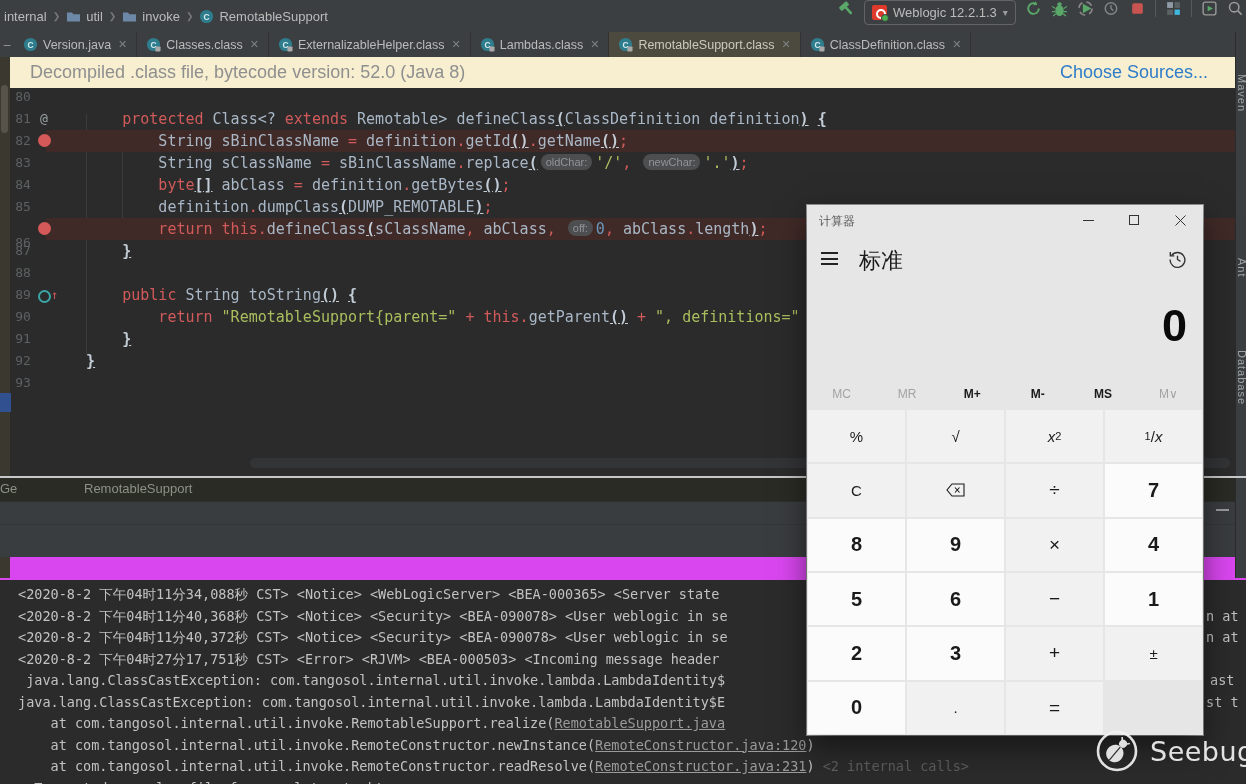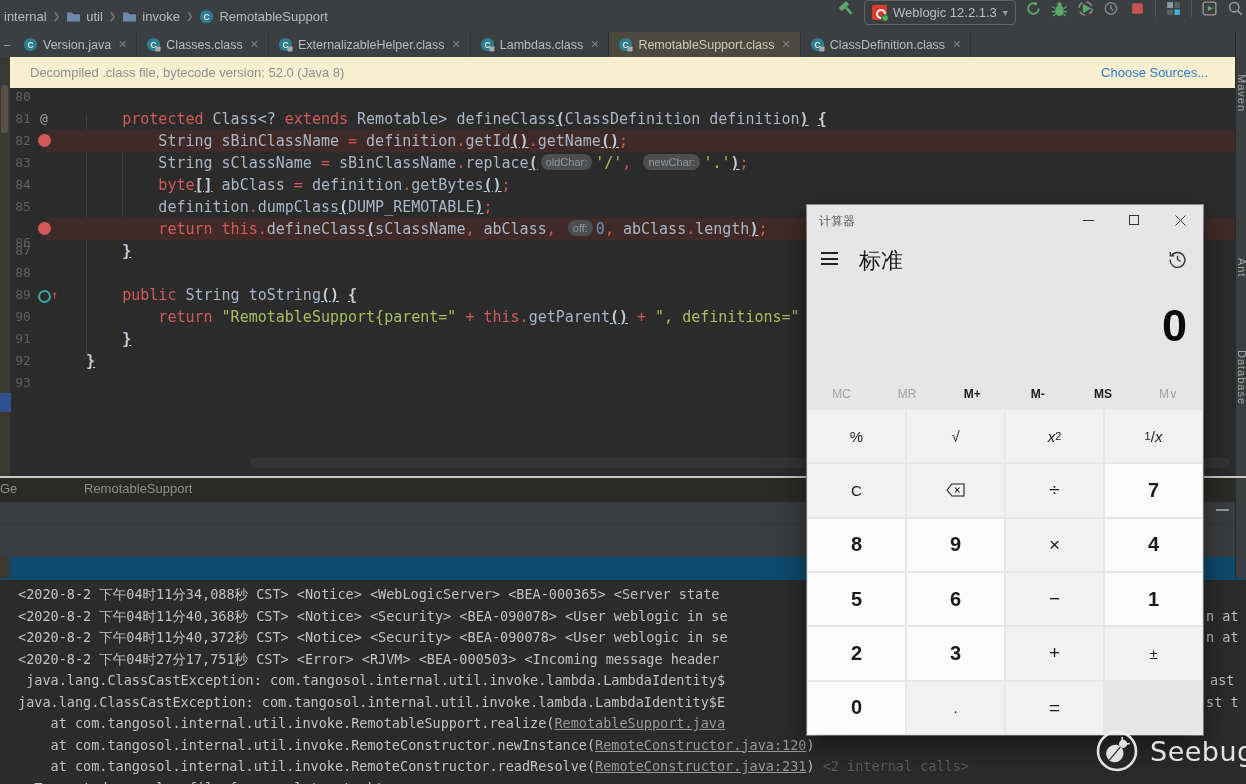--- a/index.html
+++ b/index.html
@@ -1,16 +1,16 @@
 <!DOCTYPE html>
 <html><head>
 <meta charset="utf-8">
 <style>
   html,body{margin:0;padding:0;background:#1e1e1e}
-  #app{position:relative;width:1246px;height:784px;background:#0c4a6e;overflow:hidden;
+  #app{position:relative;width:1246px;height:784px;background:#d946ef;overflow:hidden;
        font-family:"Liberation Sans",sans-serif;-webkit-font-smoothing:antialiased}
   
   .top-bar{position:absolute;left:0;top:0;width:1246px;height:32px;background:#3C3F41;border-bottom:1px solid #2F3133}
   .breadcrumbs{position:absolute;left:4px;top:0;height:32px;display:flex;align-items:center;gap:5px;font-size:13px;color:#BBBBBB}
   .crumb{cursor:default}
   .crumb-sep{color:#777;font-size:9px;margin:0 1px}
   .run-toolbar{position:absolute;top:0;left:838px;height:32px;display:flex;align-items:flex-start;gap:9px}
   .tb-icon{width:17px;height:17px;display:inline-block}
   .run-config{display:flex;align-items:center;gap:6px;height:23px;border:1px solid #646464;border-radius:4px;padding:0 7px;color:#BBBBBB;font-size:13px}
   .wl-ico{position:relative;width:15px;height:15px;background:#DD3A2B;border-radius:2px;display:inline-block}
@@ -18,21 +18,21 @@
   .wl-ico .dot{position:absolute;right:-2px;bottom:-2px;width:6px;height:6px;background:#4CAF50;border-radius:50%;border:1px solid #3C3F41}
   .caret{color:#9C9C9C;font-size:10px}
   .tb-sep{width:1px;height:17px;background:#55595B}
   
   .tab-bar{position:absolute;left:0;top:32px;width:1246px;height:25px;background:#3C3F41;border-bottom:1px solid #323232;display:flex;align-items:stretch}
   .tab-overflow{width:14px;color:#9a9a9a;font-size:12px;display:flex;align-items:center;justify-content:center}
   .tab{display:flex;align-items:center;gap:5px;padding:0 9px;font-size:12.5px;color:#BBBBBB;border-right:1px solid #323232;white-space:nowrap}
   .tab.active{background:#4C4A3F;color:#CCC8BC}
   .tab .x{color:#7E8284;font-size:11px;margin-left:2px}
   
-  .banner{position:absolute;left:10px;top:57px;width:1226px;height:31px;background:#F7EFD0;display:flex;align-items:center;font-size:13px;color:#8F8F8F;z-index:3}
+  .banner{position:absolute;left:10px;top:57px;width:1226px;height:31px;background:#F7EFD0;display:flex;align-items:center;font-size:18px;color:#8F8F8F;z-index:3}
   .banner .msg{margin-left:20px}
   .banner .act{margin-left:auto;margin-right:28px;color:#2F7CC9;cursor:pointer}
   
   .left-strip{position:absolute;left:0;top:57px;width:10px;height:521px;background:#3B382F;z-index:2}
   .left-thumb{position:absolute;left:1px;top:28px;width:7px;height:48px;background:#57534A;border-radius:4px}
   .left-blue{position:absolute;left:0;top:336px;width:11px;height:19px;background:#30508F}
   
   .editor{position:absolute;left:10px;top:88px;width:1226px;height:388px;background:#2B2B2B;overflow:hidden}
   .lnum{position:absolute;width:26px;text-align:center;color:#5D6163;font:13px/22px "DejaVu Sans Mono",monospace}
   .code-line{position:absolute;left:40px;right:0;white-space:pre;font:15px/22px "DejaVu Sans Mono",monospace;color:#A9B7C6}

